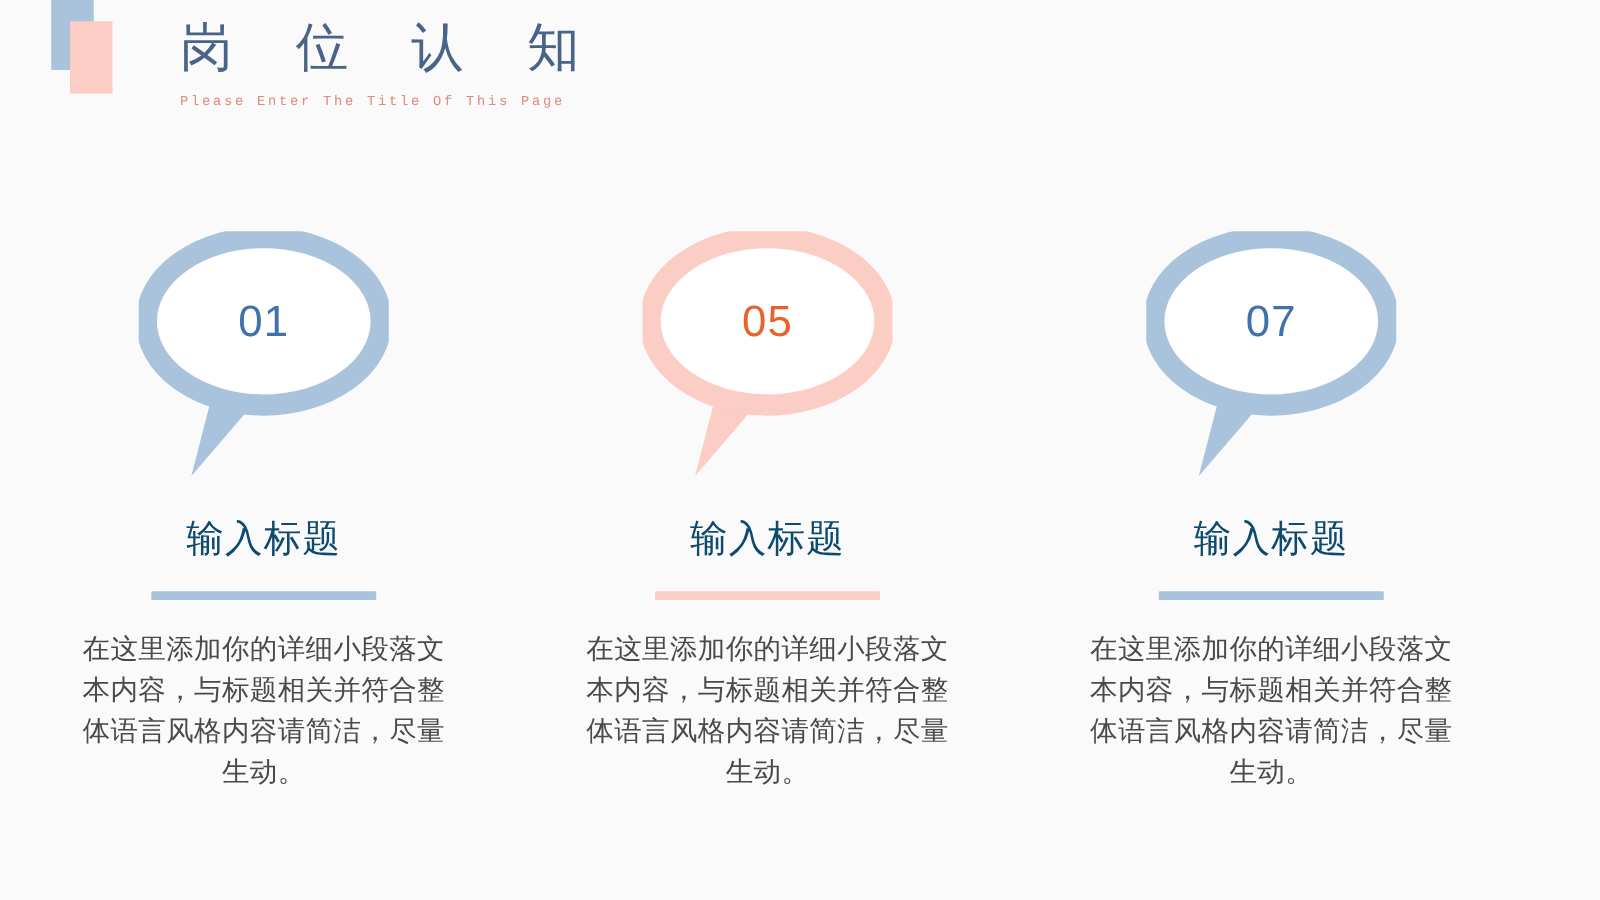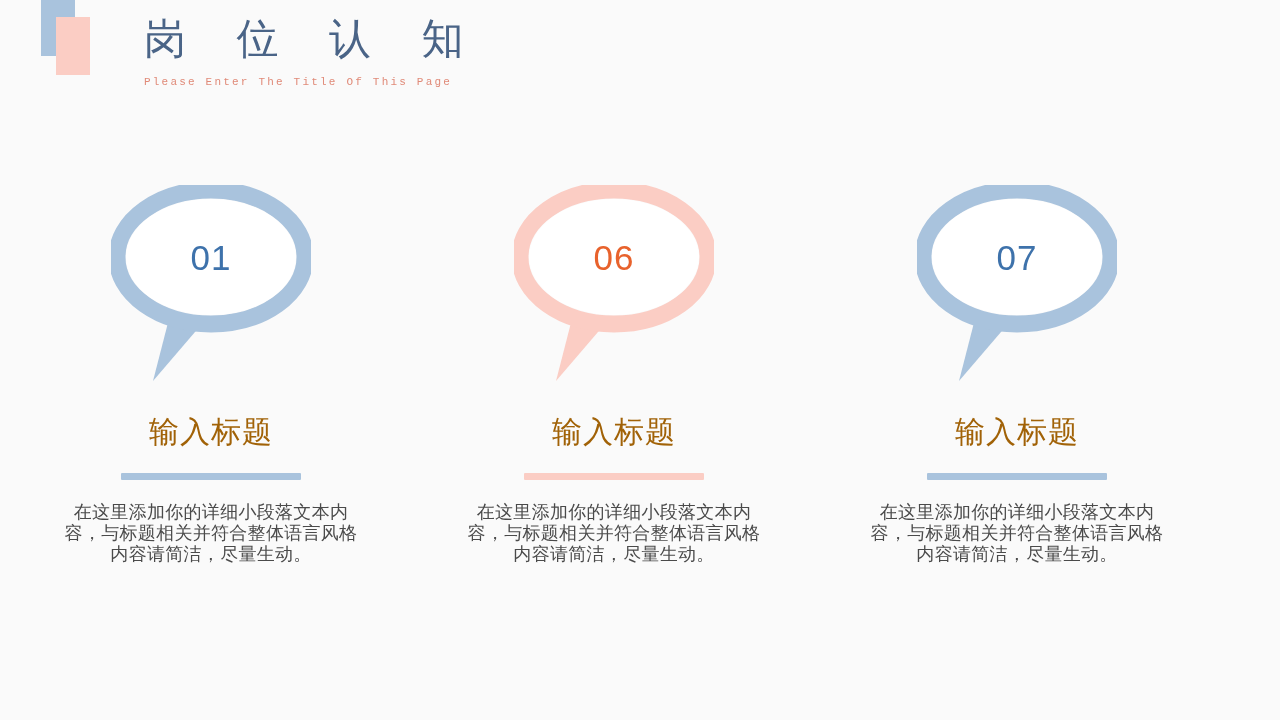--- a/index.html
+++ b/index.html
@@ -109,40 +109,40 @@
     font-weight: 400;
     letter-spacing: 1px;
   }
   .col-1 .bubble-number, .col-3 .bubble-number { color: #3e72ab; }
   .col-2 .bubble-number { color: #e8622c; }
 
   .item-title {
     font-family: "Liberation Serif", "DejaVu Serif", serif;
     font-size: 30px;
     line-height: 38px;
-    color: #a16207;
+    color: #0c4a6e;
     margin: 28px 0 0 0;
     font-weight: 400;
     letter-spacing: 1px;
     text-align: center;
   }
 
   .divider {
     width: 180px;
     height: 7px;
     margin-top: 22px;
     border-radius: 1px;
   }
   .col-1 .divider, .col-3 .divider { background: #a9c3dd; }
   .col-2 .divider { background: #fbcdc4; }
 
   .item-body {
     font-family: "Liberation Serif", "DejaVu Serif", serif;
-    font-size: 18px;
-    line-height: 21px;
+    font-size: 22px;
+    line-height: 33px;
     color: #4a4a4a;
     text-align: center;
     width: 300px;
     margin-top: 22px;
     letter-spacing: 0.3px;
   }
 </style>
 </head>
 <body>
 
@@ -172,21 +172,21 @@
       <div class="item-body">在这里添加你的详细小段落文本内容，与标题相关并符合整体语言风格内容请简洁，尽量生动。</div>
     </div>
 
     <div class="column col-2">
       <div class="bubble-wrap">
         <svg viewBox="0 0 200 200" xmlns="http://www.w3.org/2000/svg">
           <path d="M 60 126 L 42 196 L 90 140 Z" fill="#fbcdc4"></path>
           <ellipse cx="100" cy="72" rx="94" ry="67" fill="none" stroke="#fbcdc4" stroke-width="17"></ellipse>
           <ellipse cx="100" cy="72" rx="85" ry="58" fill="#ffffff"></ellipse>
         </svg>
-        <div class="bubble-number">06</div>
+        <div class="bubble-number">05</div>
       </div>
       <div class="item-title">输入标题</div>
       <div class="divider"></div>
       <div class="item-body">在这里添加你的详细小段落文本内容，与标题相关并符合整体语言风格内容请简洁，尽量生动。</div>
     </div>
 
     <div class="column col-3">
       <div class="bubble-wrap">
         <svg viewBox="0 0 200 200" xmlns="http://www.w3.org/2000/svg">
           <path d="M 60 126 L 42 196 L 90 140 Z" fill="#a9c3dd"></path>

